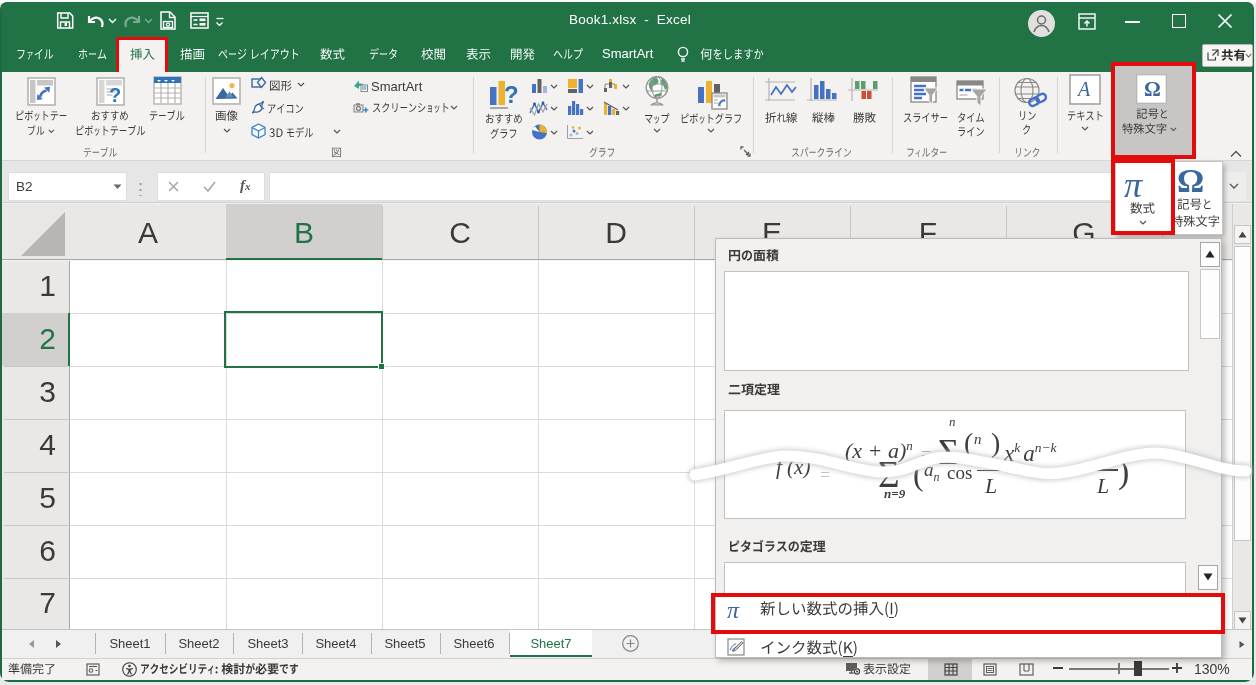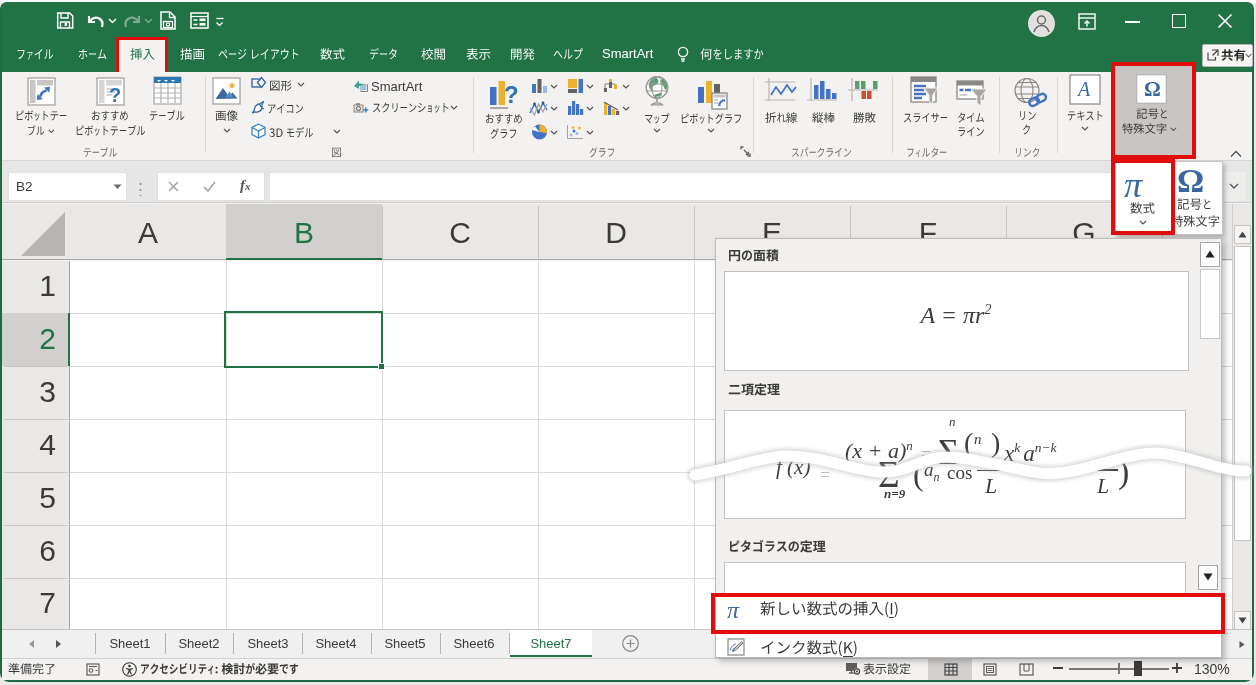--- a/index.html
+++ b/index.html
@@ -44,20 +44,21 @@
 <rect x="1" y="1" width="17" height="15" fill="none" stroke="#fff" stroke-width="1.5"></rect>
 <path d="M1 4.5h17" stroke="#fff" stroke-width="1.2"></path>
 <rect x="9.5" y="6.5" width="6" height="2.6" fill="#fff"></rect>
 <rect x="9.5" y="11" width="6" height="2.6" fill="#fff"></rect>
 <path d="M3.5 8h4M3.5 12.5h4" stroke="#fff" stroke-width="1.4"></path>
 </svg>
 <svg class="ab" style="left:215px;top:17px" width="10" height="9" viewBox="0 0 10 9">
       <path d="M1.5 5.5l3 3 3-3" fill="none" stroke="#fff" stroke-width="1.3"></path>
       <path d="M1.5 1.5h7" stroke="#fff" stroke-width="1.3"></path>
     </svg>
+<div class="ab" style="left:420px;top:12px;width:420px;text-align:center;font-size:13.5px;color:#fff;letter-spacing:.2px">Book1.xlsx&nbsp; -&nbsp; Excel</div>
 <svg class="ab" style="left:1027px;top:9px" width="29" height="29" viewBox="0 0 29 29">
 <circle cx="14.5" cy="14.5" r="13.5" fill="#e2e0de"></circle>
 <circle cx="14.5" cy="11" r="4" fill="none" stroke="#6b6967" stroke-width="1.5"></circle>
 <path d="M7 23c1.5-4.5 4.5-6.5 7.5-6.5s6 2 7.5 6.5" fill="none" stroke="#6b6967" stroke-width="1.5"></path>
 </svg>
 <svg class="ab" style="left:1078px;top:13px" width="18" height="17" viewBox="0 0 18 17">
 <rect x="1" y="1" width="16" height="15" fill="none" stroke="#fff" stroke-width="1.4"></rect>
 <path d="M1 5h16" stroke="#fff" stroke-width="1.4"></path>
 <path d="M9 13.5v-5M6.5 10.5L9 8l2.5 2.5" fill="none" stroke="#fff" stroke-width="1.4"></path>
 </svg>
@@ -985,21 +986,20 @@
       <svg style="" width="51.0" height="13.8" viewBox="0 0 51.0 13.8">
         <g fill="#3b3a39" transform="translate(0 11.18) scale(0.013000 -0.013000)">
           <path transform="translate(0 0) scale(1.00 1)" d="M807 667V414H557V667ZM80 786V-89H200V296H807V53C807 35 800 29 781 28C762 28 696 27 638 31C656 0 676 -56 682 -89C771 -89 831 -87 873 -67C914 -47 928 -14 928 51V786ZM200 414V667H437V414Z"></path>
           <path transform="translate(1000 0) scale(0.92 1)" d="M446 617C435 534 416 449 393 375C352 240 313 177 271 177C232 177 192 226 192 327C192 437 281 583 446 617ZM582 620C717 597 792 494 792 356C792 210 692 118 564 88C537 82 509 76 471 72L546 -47C798 -8 927 141 927 352C927 570 771 742 523 742C264 742 64 545 64 314C64 145 156 23 267 23C376 23 462 147 522 349C551 443 568 535 582 620Z"></path>
           <path transform="translate(1920 0) scale(1.00 1)" d="M416 315H570V240H416ZM416 409V479H570V409ZM416 146H570V72H416ZM50 792V679H416C412 649 406 618 401 589H91V-90H207V-39H786V-90H908V589H526L554 679H954V792ZM207 72V479H309V72ZM786 72H678V479H786Z"></path>
           <path transform="translate(2920 0) scale(1.00 1)" d="M558 301H802V258H558ZM558 189H802V146H558ZM558 411H802V369H558ZM388 593V576H295V712C337 722 378 734 414 747L334 839C259 808 139 781 31 765C44 740 60 699 65 673C101 677 140 682 179 688V576H44V464H170C133 365 76 253 18 187C37 157 63 107 74 73C112 121 148 188 179 261V-89H295V303C316 269 337 235 348 212L416 307C400 327 327 403 295 432V464H394V518H964V593H735V627H920V697H735V731H943V803H735V850H615V803H419V731H615V697H437V627H615V593ZM708 27C768 -11 837 -60 874 -91L979 -34C938 -6 869 36 808 72H915V485H451V72H539C488 37 408 1 339 -19C363 -40 396 -72 413 -94C494 -68 594 -20 655 28L588 72H771Z"></path>
         </g>
       </svg>
     </div>
 <div class="ab" style="left:724px;top:271px;width:465px;height:100px;background:#fff;border:1px solid #c3c1bf"></div>
-<div class="ab" style="left:876px;top:302px;width:160px;text-align:center;font-family:'Liberation Serif';font-style:italic;font-size:24px;color:#3d3d3d">A = πr<sup style="font-size:14px">2</sup></div>
 <div class="ab jpl" style="left:728px;top:382px;height:15px">
       <svg style="" width="52.0" height="13.8" viewBox="0 0 52.0 13.8">
         <g fill="#3b3a39" transform="translate(0 11.18) scale(0.013000 -0.013000)">
           <path transform="translate(0 0) scale(1.00 1)" d="M138 712V580H864V712ZM54 131V-6H947V131Z"></path>
           <path transform="translate(1000 0) scale(1.00 1)" d="M555 406H817V342H555ZM555 260H817V196H555ZM555 551H817V488H555ZM700 42C765 3 853 -54 894 -91L989 -20C942 18 852 72 789 106ZM18 204 68 90C169 125 299 172 421 218L401 323L278 283V631H390V742H45V631H157V245C105 229 57 215 18 204ZM443 639V109H546C496 68 396 19 313 -7C337 -29 370 -66 386 -89C474 -61 580 -8 646 42L552 109H934V639H725L750 709H972V809H402V709H614L602 639Z"></path>
           <path transform="translate(2000 0) scale(1.00 1)" d="M198 378C180 205 131 66 22 -14C50 -32 101 -74 121 -96C178 -47 222 17 255 95C346 -49 484 -80 670 -80H921C927 -43 946 14 964 43C896 40 730 40 676 40C636 40 598 42 562 46V196H837V308H562V433H776V548H223V433H437V81C378 109 331 157 300 237C310 277 317 320 323 365ZM71 747V496H189V634H807V496H930V747H563V848H435V747Z"></path>
           <path transform="translate(3000 0) scale(1.00 1)" d="M514 527H617V442H514ZM718 527H816V442H718ZM514 706H617V622H514ZM718 706H816V622H718ZM329 51V-58H975V51H729V146H941V254H729V340H931V807H405V340H606V254H399V146H606V51ZM24 124 51 2C147 33 268 73 379 111L358 225L261 194V394H351V504H261V681H368V792H36V681H146V504H45V394H146V159Z"></path>
         </g>
       </svg>
     </div>

